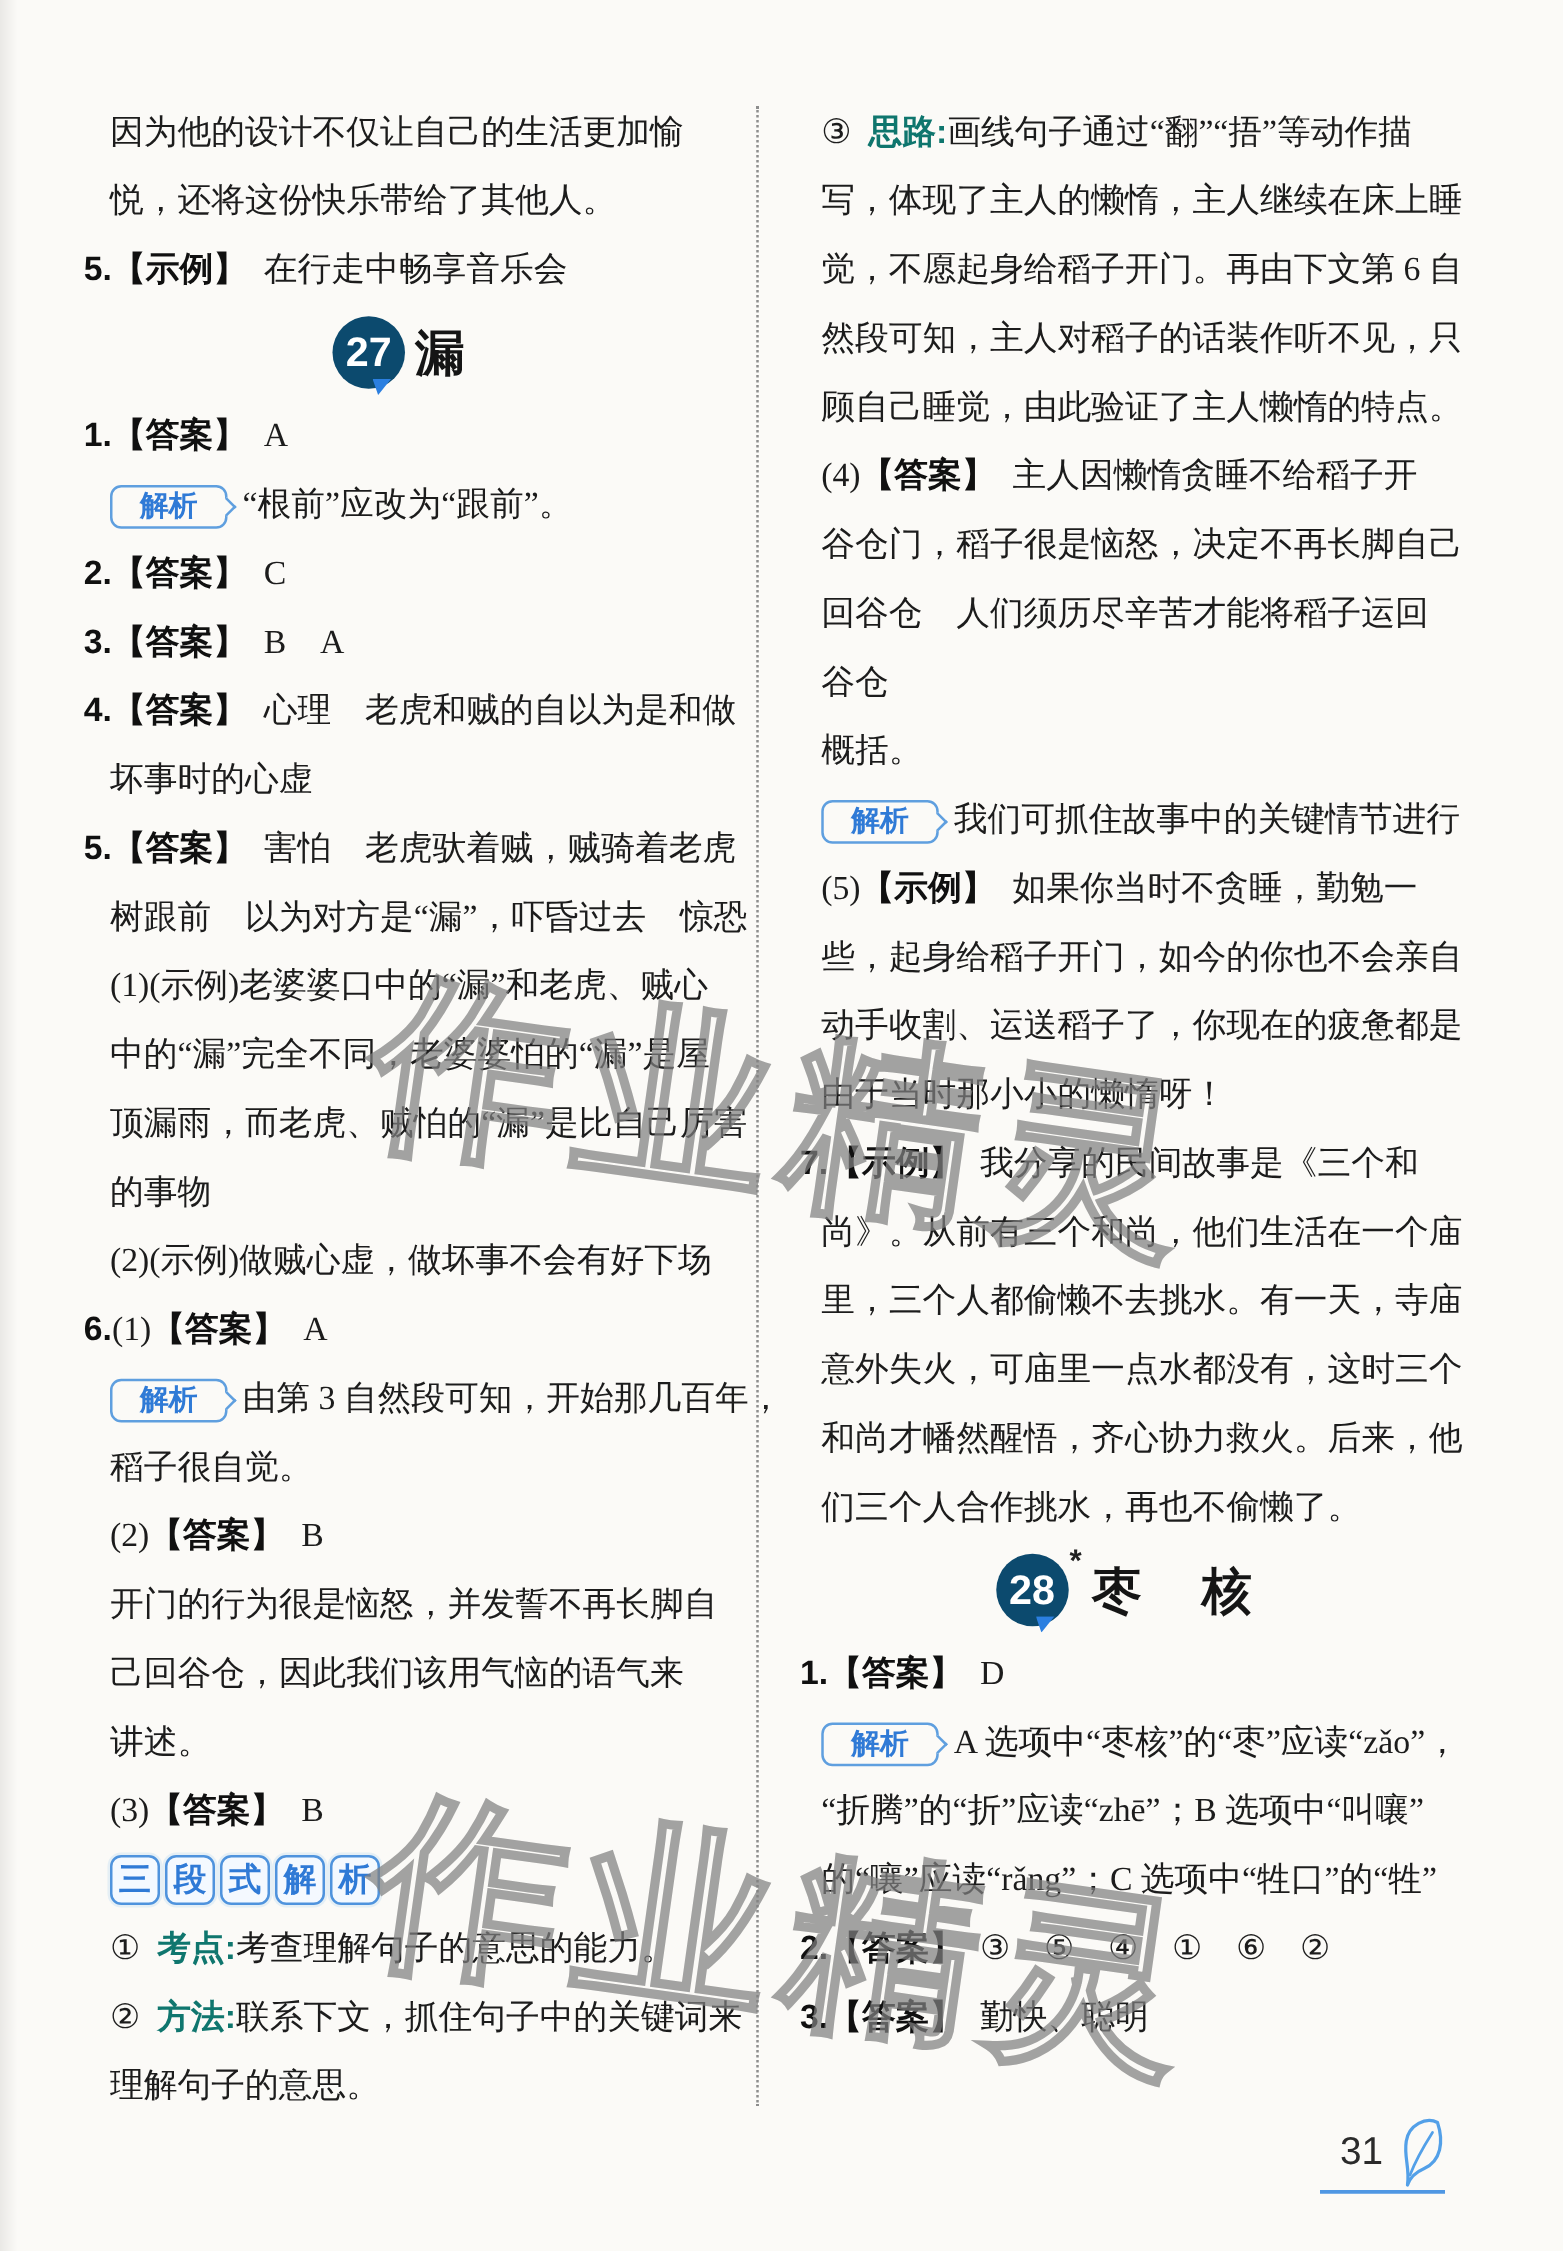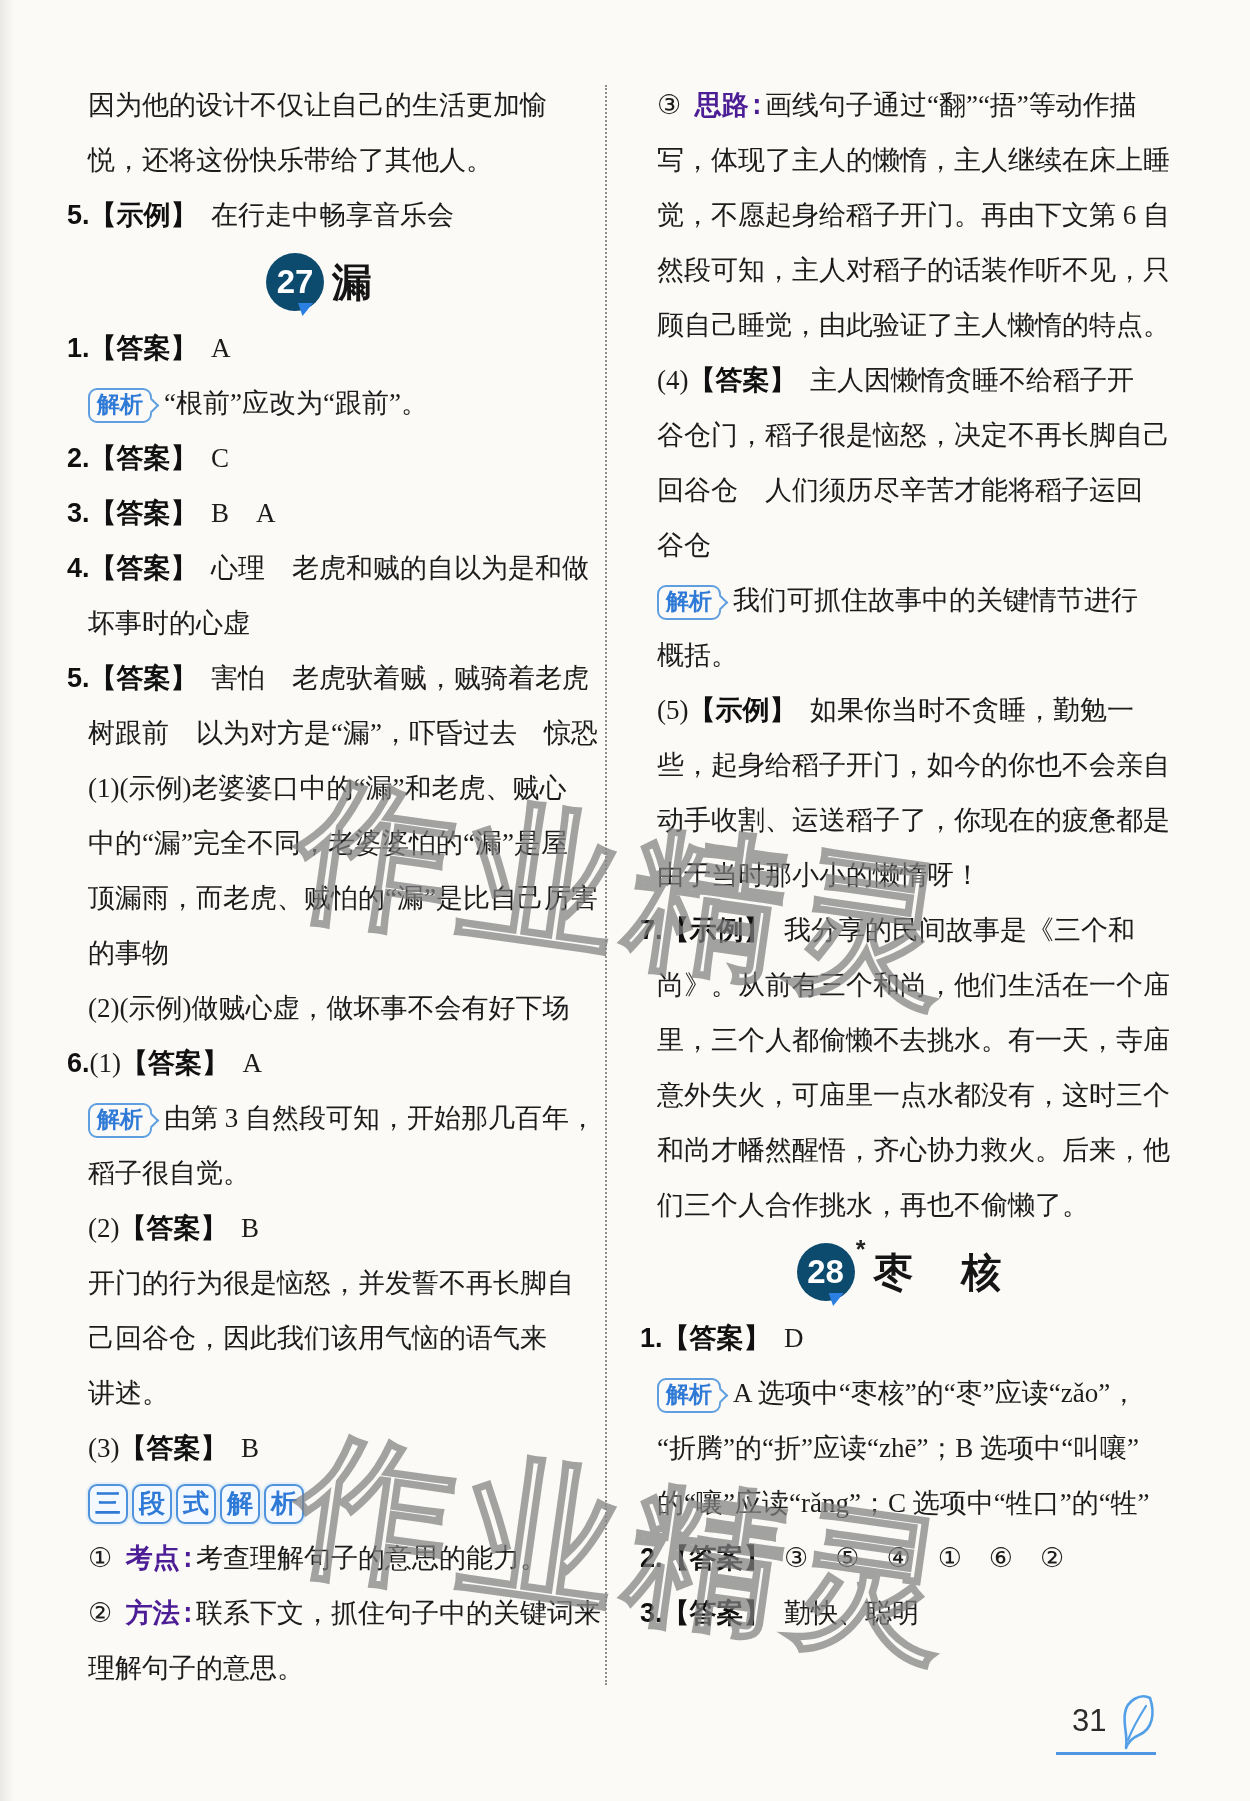--- a/index.html
+++ b/index.html
@@ -15,25 +15,25 @@
     border-left:2px dotted #8d8d8d;}
   .col{position:absolute;top:78px;z-index:2;}
   #col-left{left:67px;width:508px;}
   #col-right{left:640px;width:522px;}
   .line{height:55px;line-height:55px;font-size:27px;color:#1c1c1c;white-space:nowrap;}
   #col-left .ind{padding-left:21px;}
   #col-right .ind{padding-left:17px;}
   .seg-body{font-family:"Liberation Serif","DejaVu Serif",serif;}
   .seg-num,.seg-label{font-family:"Liberation Sans","DejaVu Sans",sans-serif;
     font-weight:bold;color:#101010;}
-  .seg-blue{font-family:Liberation Mono, monospace;
-    font-weight:bold;color:#4c1d95;}
+  .seg-blue{font-family:Liberation Sans, sans-serif;
+    font-weight:bold;color:#0f766e;}
   .badge{display:inline-block;font-family:"Liberation Sans","DejaVu Sans",sans-serif;
     font-weight:bold;font-size:23px;color:#2f7ad6;border:2px solid #5f9fdf;
-    border-radius:9px;line-height:29px;height:31px;padding:0 7px;margin-right:12px;
+    border-radius:9px;line-height:29px;height:31px;padding:0 22px;margin-right:12px;
     position:relative;vertical-align:middle;background:#fbfaf7;}
   .badge::after{content:'';position:absolute;right:-7px;top:10px;width:9px;height:9px;
     border-top:2px solid #5f9fdf;border-right:2px solid #5f9fdf;
     transform:rotate(45deg);background:#fbfaf7;}
   .lesson-header{height:78px;display:flex;align-items:center;justify-content:center;}
   .bubble{width:58px;height:58px;border-radius:50%;background:#0c4a6e;color:#ffffff;
     display:inline-flex;align-items:center;justify-content:center;
     font-family:"Liberation Sans","DejaVu Sans",sans-serif;font-weight:bold;
     font-size:33px;position:relative;flex:0 0 auto;}
   .bubble::after{content:'';position:absolute;bottom:-5px;left:32px;width:15px;height:13px;
@@ -108,22 +108,22 @@
 <div id="col-right" class="col">
     <div class="line ind"><span class="seg-body">③ </span><span class="seg-blue">思路:</span><span class="seg-body">画线句子通过“翻”“捂”等动作描</span></div>
     <div class="line ind"><span class="seg-body">写，体现了主人的懒惰，主人继续在床上睡</span></div>
     <div class="line ind"><span class="seg-body">觉，不愿起身给稻子开门。再由下文第 6 自</span></div>
     <div class="line ind"><span class="seg-body">然段可知，主人对稻子的话装作听不见，只</span></div>
     <div class="line ind"><span class="seg-body">顾自己睡觉，由此验证了主人懒惰的特点。</span></div>
     <div class="line ind"><span class="seg-body">(4)</span><span class="seg-label">【答案】</span><span class="seg-body"> 主人因懒惰贪睡不给稻子开</span></div>
     <div class="line ind"><span class="seg-body">谷仓门，稻子很是恼怒，决定不再长脚自己</span></div>
     <div class="line ind"><span class="seg-body">回谷仓　人们须历尽辛苦才能将稻子运回</span></div>
     <div class="line ind"><span class="seg-body">谷仓</span></div>
+    <div class="line ind"><span class="seg-body">概括。</span></div>
     <div class="line ind"><span class="badge">解析</span><span class="seg-body">我们可抓住故事中的关键情节进行</span></div>
-    <div class="line ind"><span class="seg-body">概括。</span></div>
     <div class="line ind"><span class="seg-body">(5)</span><span class="seg-label">【示例】</span><span class="seg-body"> 如果你当时不贪睡，勤勉一</span></div>
     <div class="line ind"><span class="seg-body">些，起身给稻子开门，如今的你也不会亲自</span></div>
     <div class="line ind"><span class="seg-body">动手收割、运送稻子了，你现在的疲惫都是</span></div>
     <div class="line ind"><span class="seg-body">由于当时那小小的懒惰呀！</span></div>
     <div class="line"><span class="seg-num">7.</span><span class="seg-label">【示例】</span><span class="seg-body"> 我分享的民间故事是《三个和</span></div>
     <div class="line ind"><span class="seg-body">尚》。从前有三个和尚，他们生活在一个庙</span></div>
     <div class="line ind"><span class="seg-body">里，三个人都偷懒不去挑水。有一天，寺庙</span></div>
     <div class="line ind"><span class="seg-body">意外失火，可庙里一点水都没有，这时三个</span></div>
     <div class="line ind"><span class="seg-body">和尚才幡然醒悟，齐心协力救火。后来，他</span></div>
     <div class="line ind"><span class="seg-body">们三个人合作挑水，再也不偷懒了。</span></div>

